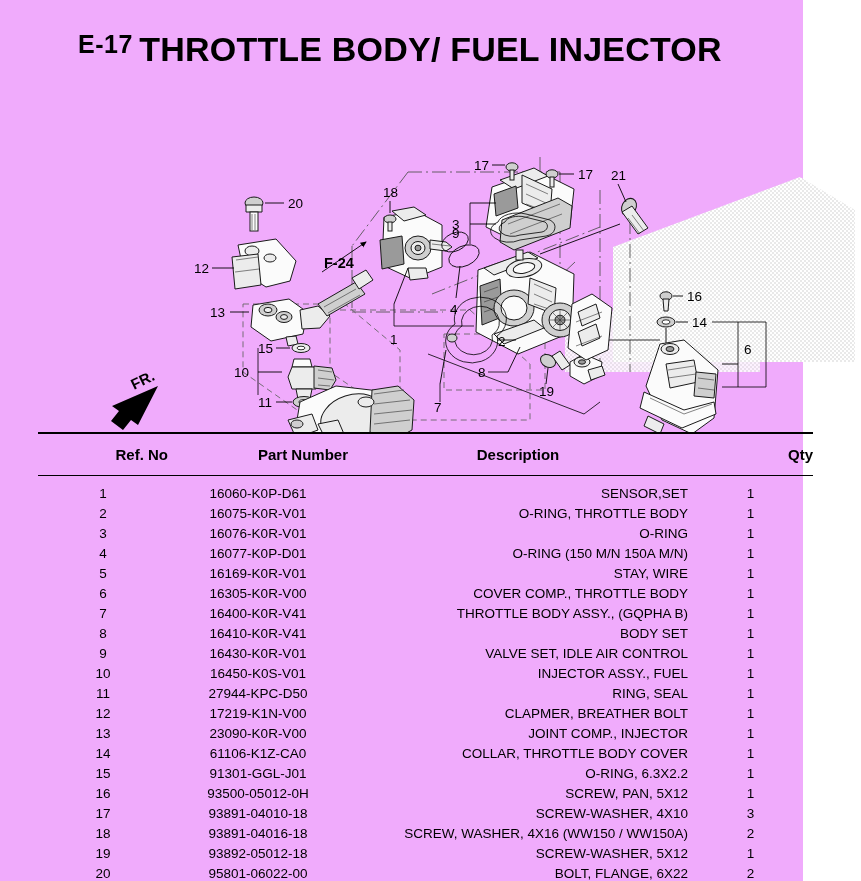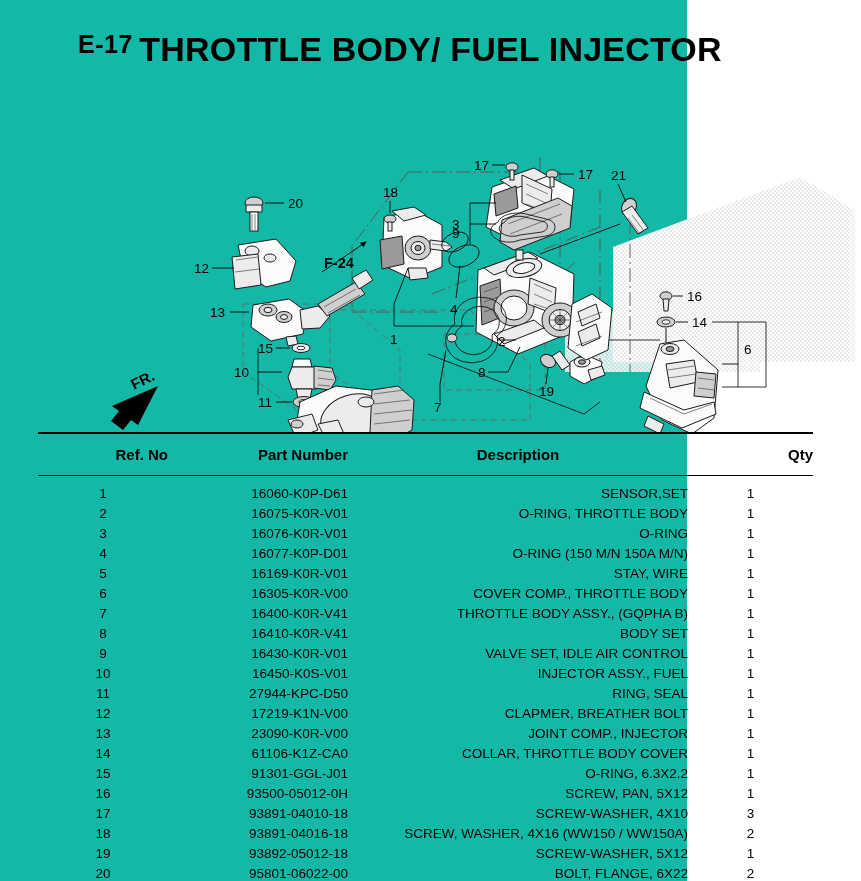--- a/index.html
+++ b/index.html
@@ -6,23 +6,23 @@
   html, body {
     margin: 0; padding: 0;
     width: 861px; height: 881px;
     background: #ffffff;
     font-family: "Liberation Sans", sans-serif;
     color: #000;
     overflow: hidden;
   }
   #page {
     position: relative;
-    width: 687px;
+    width: 803px;
     height: 881px;
-    background: #14b8a6;
+    background: #f0abfc;
   }
 
   
   #header { position: absolute; left: 0; top: 0; width: 861px; height: 78px; }
   #section-code {
     position: absolute; left: 78px; top: 30px;
     font-size: 25px; font-weight: bold; letter-spacing: .5px;
   }
   #page-title {
     position: absolute; left: 0; top: 30px; width: 861px;
@@ -77,21 +77,21 @@
     text-align: right;
     white-space: nowrap;
   }
   table.parts thead th.c-desc { text-align: center; padding-left: 0; }
   table.parts tbody td {
     padding: 1.5px 0;
     line-height: 17px;
     white-space: nowrap;
   }
   td.c-ref  { width: 130px; text-align: center; }
-  td.c-part { width: 180px; text-align: right; }
+  td.c-part { width: 180px; text-align: center; }
   td.c-desc { width: 340px; text-align: right; }
   td.c-qty  { width: 125px; text-align: center; }
   th.c-ref  { width: 130px; }
   th.c-part { width: 180px; }
   th.c-desc { width: 340px; }
   th.c-qty  { width: 125px; }
   tbody tr:first-child td { padding-top: 9px; }
 </style>
 </head>
 <body>

